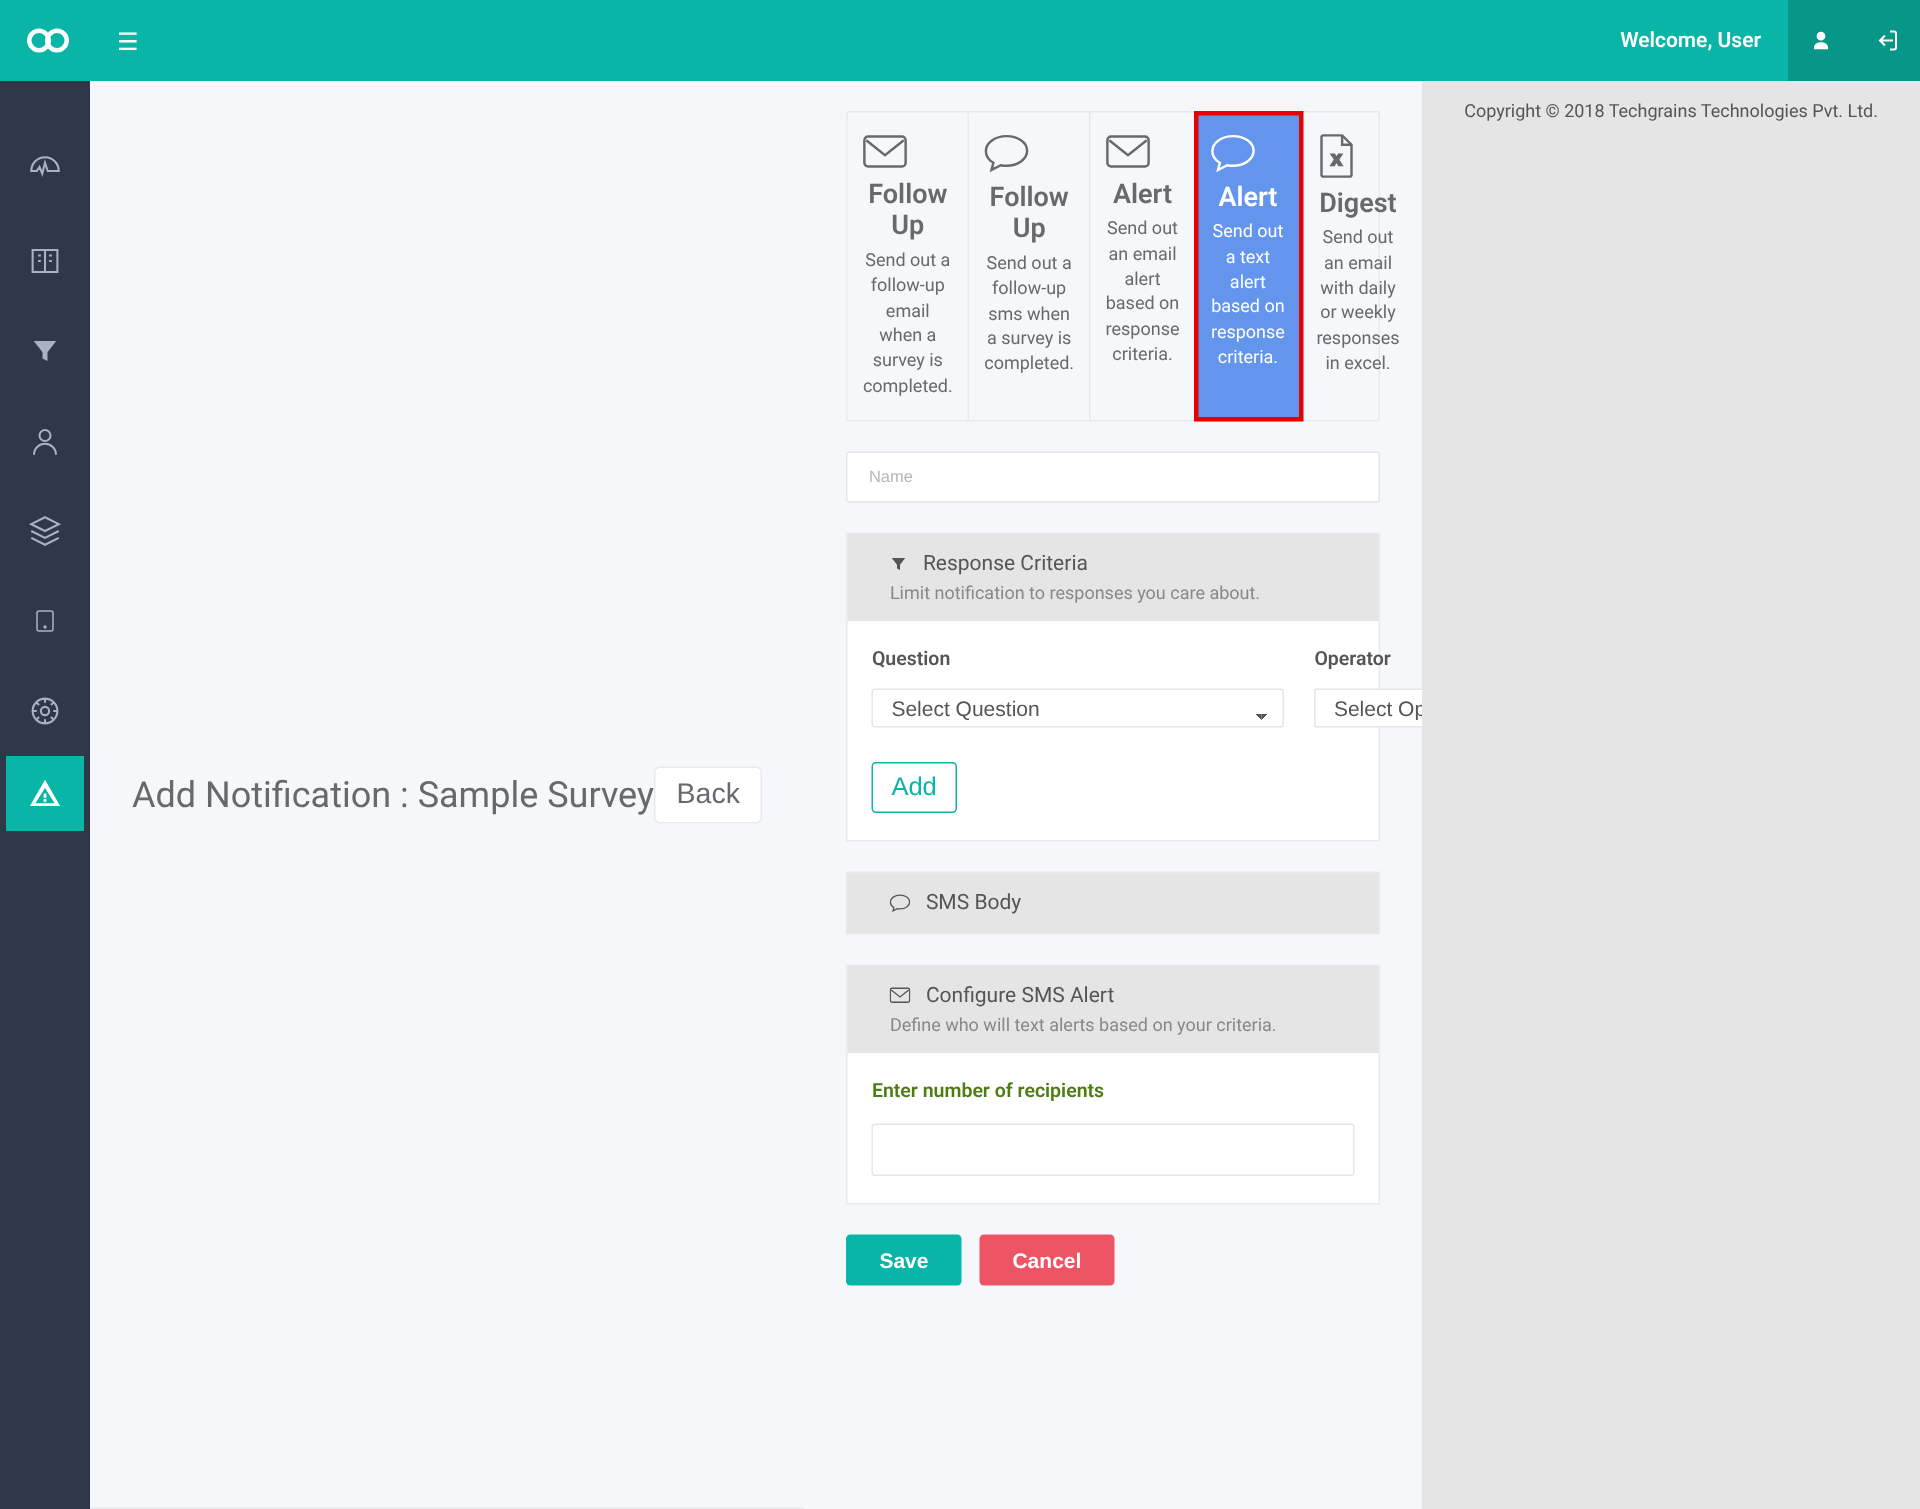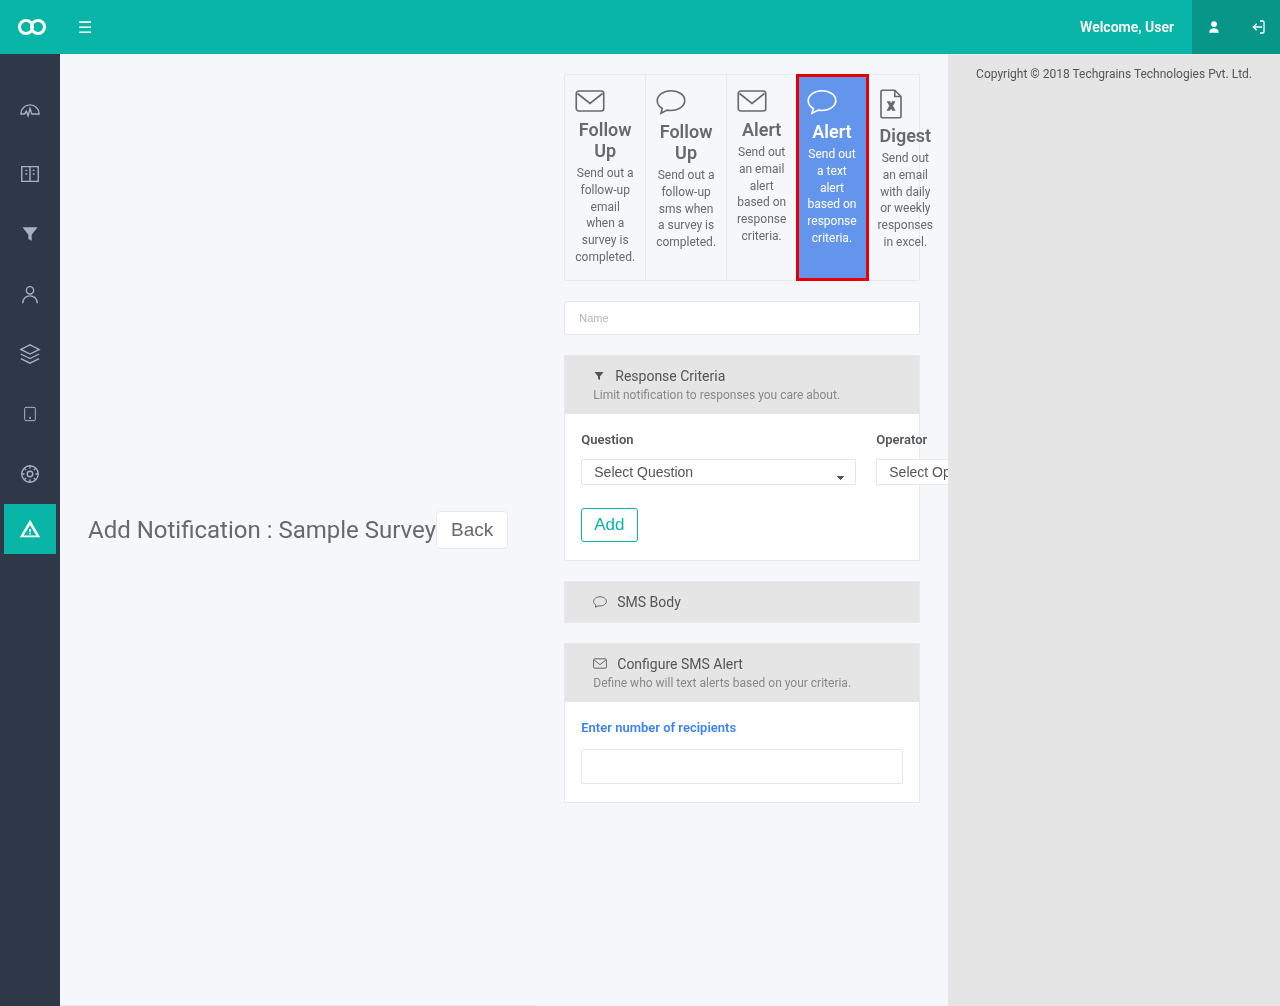--- a/index.html
+++ b/index.html
@@ -43,21 +43,21 @@
 .select { appearance: none; background-image: linear-gradient(45deg, transparent 50%, #555 50%), linear-gradient(135deg, #555 50%, transparent 50%); background-position: calc(100% - 14px) 16px, calc(100% - 10px) 16px; background-size: 4px 4px, 4px 4px; background-repeat: no-repeat; }
 .criteria-col.q { flex: 0 0 275px; }
 .criteria-col.op { flex: 0 0 120px; }
 .criteria-col.resp { flex: 1; }
 .criteria-col.del { flex: 0 0 40px; }
 .del-btn { border: 1px solid #09b5a6; color: #09b5a6; background: #fff; width: 30px; height: 30px; border-radius: 3px; cursor: pointer; margin-top: 30px; display: flex; align-items: center; justify-content: center; }
 .add-btn { border: 1px solid #09b5a6; color: #09b5a6; background: #fff; padding: 6px 12px; border-radius: 3px; font-size: 17px; cursor: pointer; margin-top: 16px; }
 .sms-row { display: flex; gap: 20px; align-items: flex-start; }
 .sms-label { flex: 0 0 140px; font-size: 14px; color: #555; padding-top: 8px; }
 .sms-textarea { flex: 1; min-height: 56px; padding: 8px 12px; border: 1px solid #e5e6e7; border-radius: 2px; resize: vertical; font-family: inherit; }
-.recipients-label { font-size: 13px; font-weight: 600; color: #3b82f6; display: block; margin-bottom: 14px; }
+.recipients-label { font-size: 13px; font-weight: 600; color: #4d7c0f; display: block; margin-bottom: 14px; }
 .recipients-input { width: 740px; max-width: 100%; padding: 9px 12px; border: 1px solid #e5e6e7; border-radius: 2px; }
 .actions { display: flex; gap: 12px; }
 .btn { padding: 9px 22px; border: none; border-radius: 3px; font-size: 14px; font-weight: 600; cursor: pointer; color: #fff; }
 .btn-save { background: #09b5a6; }
 .btn-cancel { background: #ed5565; }
 .footer { padding: 12px 28px; font-size: 12px; color: #555; border-top: 1px solid #e7eaec; background: #e5e5e5; }
 svg { display: block; }
 </style>
 </head>
 <body>
@@ -257,18 +257,22 @@
                 <span>Configure SMS Alert</span>
               </div>
             <div class="panel-header-sub">Define who will text alerts based on your criteria.</div>
           </div>
           <div class="panel-body">
             <label class="recipients-label">Enter number of recipients</label>
             <input class="recipients-input" style="">
           </div>
         </div>
 
+        <div class="actions">
+          <button class="btn btn-save">Save</button>
+          <button class="btn btn-cancel">Cancel</button>
+        </div>
       </div>
     </div>
 
     <div class="footer">Copyright © 2018 Techgrains Technologies Pvt. Ltd.</div>
   </div>
 </div>
 
 </body></html>

